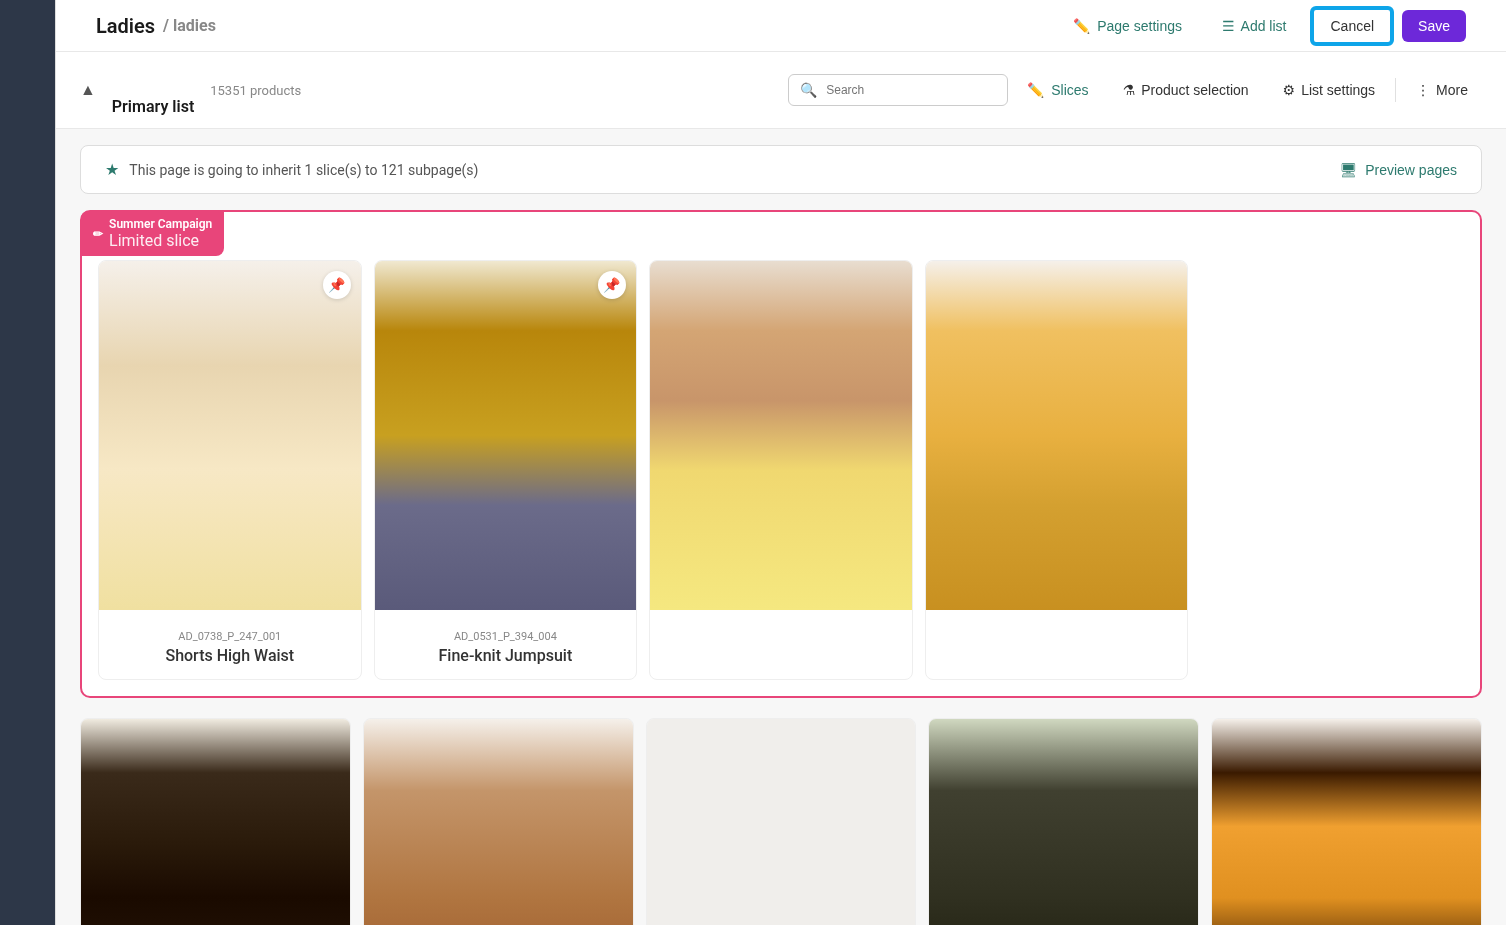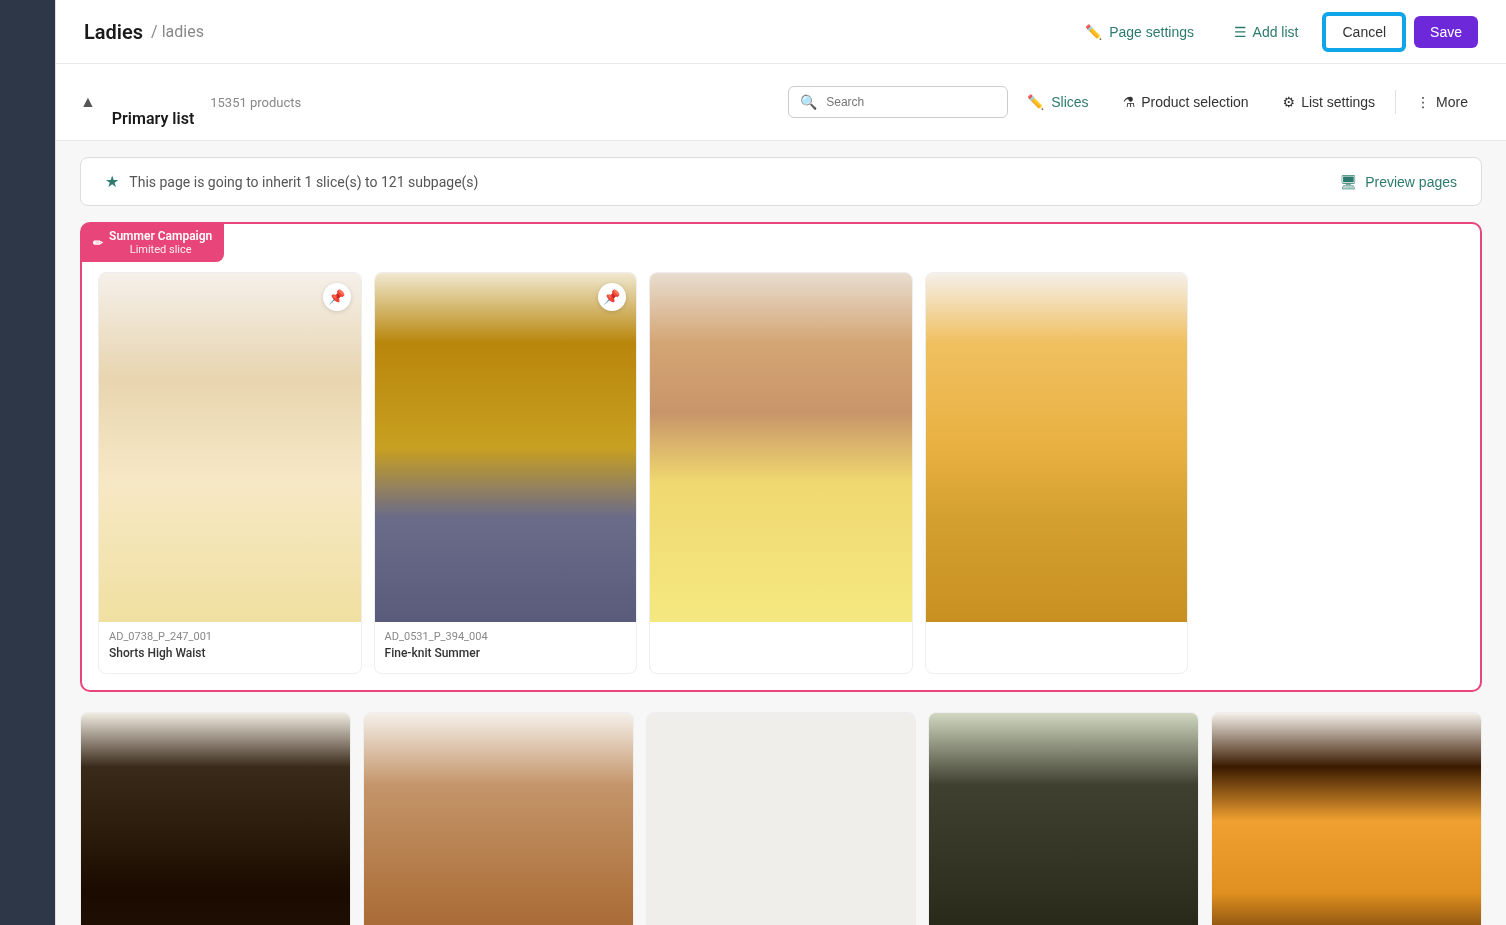--- a/index.html
+++ b/index.html
@@ -20,36 +20,36 @@
       background: #fff;
       border-left: 1px solid #ddd;
       display: flex;
       flex-direction: column;
     }
 
     
     .header {
       display: flex;
       align-items: center;
-      padding: 0 28px;
-      height: 64px;
+      padding: 0 40px;
+      height: 52px;
       border-bottom: 1px solid #e8e8e8;
       flex-shrink: 0;
     }
     .header-title {
       display: flex;
       align-items: center;
       gap: 8px;
       font-size: 20px;
       font-weight: 600;
       color: #1a1a1a;
     }
     .header-breadcrumb {
       color: #888;
-      font-weight: 400;
+      font-weight: 700;
       font-size: 16px;
     }
     .header-actions {
       margin-left: auto;
       display: flex;
       align-items: center;
       gap: 8px;
     }
     .btn {
       display: flex;
@@ -209,24 +209,23 @@
       color: #fff;
       font-size: 12px;
       font-weight: 600;
       padding: 6px 12px;
       border-radius: 8px 0 8px 0;
       display: flex;
       align-items: center;
       gap: 6px;
     }
     .campaign-sublabel {
-      font-size: 11px;
+      font-size: 16px;
       font-weight: 400;
       opacity: 0.9;
-      text-align: center;
     }
 
     
     .product-grid {
       display: grid;
       grid-template-columns: repeat(5, 1fr);
       gap: 12px;
       margin-top: 32px;
     }
     .product-card {
@@ -253,29 +252,30 @@
       background: #fff;
       border-radius: 50%;
       display: flex;
       align-items: center;
       justify-content: center;
       font-size: 14px;
       color: #2d7a6e;
       box-shadow: 0 1px 4px rgba(0,0,0,0.15);
     }
     .product-info {
-      padding: 8px 10px 12px;
+      padding: 20px 10px 12px;
+      text-align: center;
     }
     .product-id {
       font-size: 11px;
       color: #888;
       margin-bottom: 3px;
     }
     .product-name {
-      font-size: 12px;
+      font-size: 16px;
       color: #333;
       font-weight: 500;
       line-height: 1.3;
     }
 
     
     .regular-grid {
       display: grid;
       grid-template-columns: repeat(5, 1fr);
       gap: 12px;
@@ -417,21 +417,21 @@
       <div class="product-id">AD_0738_P_247_001</div>
       <div class="product-name">Shorts High Waist</div>
     </div>
   </div>
           <div class="product-card">
     <div class="product-image model-2">
       <div class="pin-icon">📌</div>
     </div>
     <div class="product-info">
       <div class="product-id">AD_0531_P_394_004</div>
-      <div class="product-name">Fine-knit Summer</div>
+      <div class="product-name">Fine-knit Jumpsuit</div>
     </div>
   </div>
           <div class="product-card">
     <div class="product-image model-4">
       
     </div>
   </div>
           <div class="product-card">
     <div class="product-image model-5">
       

